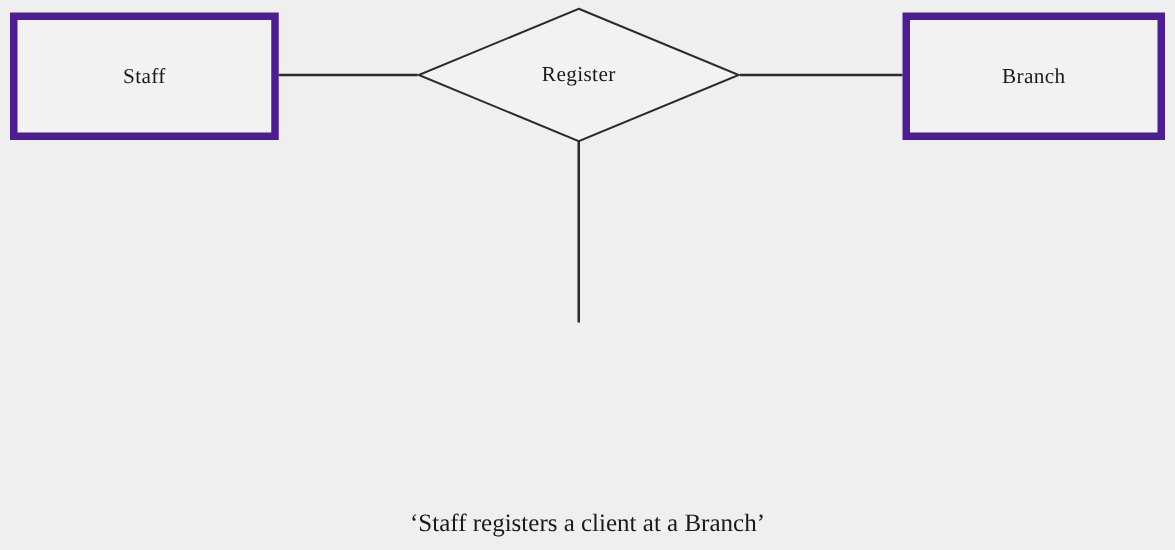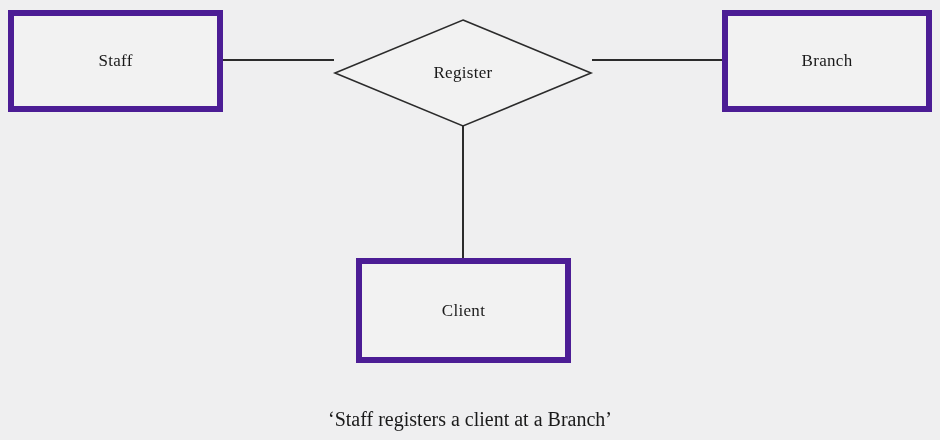--- a/index.html
+++ b/index.html
@@ -72,31 +72,28 @@
 <div id="canvas">
 
   <div class="er-entity" style="left:8px; top:10px; width:215px; height:102px;">
     <span class="label">Staff</span>
   </div>
 
   <div class="er-entity" style="left:722px; top:10px; width:210px; height:102px;">
     <span class="label">Branch</span>
   </div>
 
-  <div class="er-entity" style="left:356px; top:258px; width:215px; height:105px;">
-    <span class="label">Client</span>
-  </div>
 
   <div class="er-line" style="left:223px; top:59px; width:111px; height:2px;"></div>
 
   <div class="er-line" style="left:592px; top:59px; width:130px; height:2px;"></div>
 
   <div class="er-line" style="left:462px; top:108px; width:2px; height:150px;"></div>
 
-  <div class="er-rel" style="left:333px; top:18px; width:260px; height:110px;">
+  <div class="er-rel" style="left:333px; top:5px; width:260px; height:110px;">
     <svg class="rel-shape" width="260" height="110" viewBox="0 0 260 110">
       <polygon points="130,2 258,55 130,108 2,55" fill="#f2f2f2" stroke="#2b2b2b" stroke-width="1.6"></polygon>
     </svg>
     <span class="rel-label">Register</span>
   </div>
 
   <div class="caption" style="left:0; top:408px;">‘Staff registers a client at a Branch’</div>
 
 </div>
 

